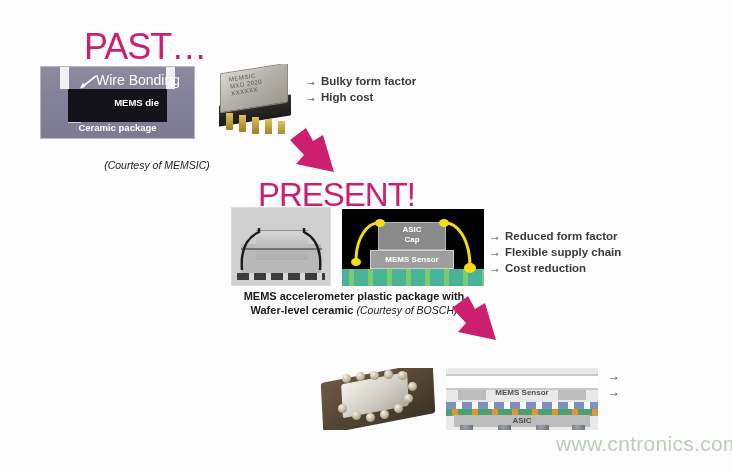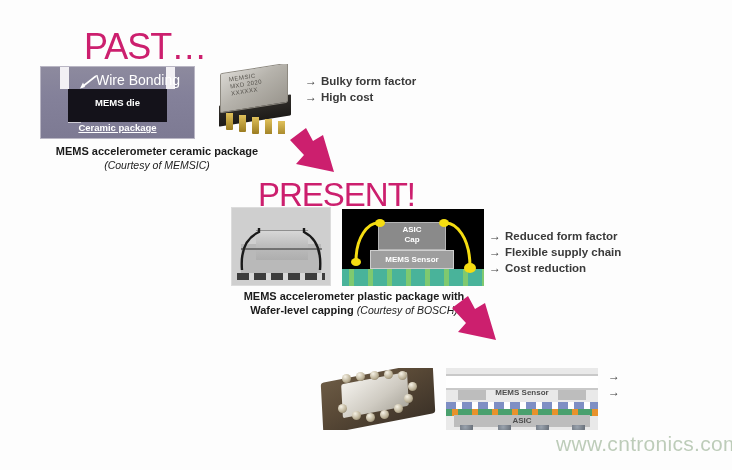--- a/index.html
+++ b/index.html
@@ -88,36 +88,36 @@
     position: absolute; top: 0; width: 9px; height: 22px;
     background: #f2f0f4;
   }
   #img-ceramic .notch-l { left: 19px; }
   #img-ceramic .notch-r { right: 19px; }
   #img-ceramic .cavity {
     position: absolute; left: 27px; top: 22px; right: 27px; height: 33px;
     background: #14121a;
   }
   #img-ceramic .die-label {
-    position: absolute; left: 0; right: 0; top: 8px;
-    text-align: center; color: #ffffff;
+    position: absolute; left: 0; right: 8px; top: 8px;
+    text-align: right; color: #ffffff;
     font-size: 9.5px; font-weight: bold;
   }
   #img-ceramic .wb-label {
     position: absolute; left: 55px; top: 5px;
     color: #ffffff; font-size: 14px; font-weight: normal;
   }
   #img-ceramic .wb-arrow {
     position: absolute; left: 38px; top: 8px;
     width: 18px; height: 14px;
   }
   #img-ceramic .pkg-label {
     position: absolute; left: 0; right: 0; bottom: 5px;
     text-align: center; color: #ffffff;
-    font-size: 9.5px; font-weight: bold; text-decoration: underline;
+    font-size: 9.5px; font-weight: bold;
   }
   #img-ceramic .shelf {
     position: absolute; left: 27px; top: 52px; width: 13px; height: 4px;
     background: #cfcdd6;
   }
 
   
   #img-metalpkg {
     left: 214px; top: 64px; width: 84px; height: 70px;
   }
@@ -303,21 +303,21 @@
       <span class="arw">→</span>
       <span class="txt">Bulky form factor</span>
     </div>
     <div class="bullet">
       <span class="arw">→</span>
       <span class="txt">High cost</span>
     </div>
   </div>
 
   <div class="caption" id="caption-past">
-    <span>MEMS accelerometer ceramic package</span><br>
+    <br>
     <span class="courtesy">(Courtesy of MEMSIC)</span>
   </div>
 
   <svg class="pink-arrow" id="arrow-1" viewBox="0 0 56 52">
     <polygon points="4,12 20,0 27,13 37,7 48,44 10,36 18,27" fill="#cc1f6e"></polygon>
   </svg>
 
   <div class="heading" id="head-present">PRESENT!</div>
 
   <div class="photo" id="img-sem">
@@ -361,21 +361,21 @@
       <span class="txt">Flexible supply chain</span>
     </div>
     <div class="bullet">
       <span class="arw">→</span>
       <span class="txt">Cost reduction</span>
     </div>
   </div>
 
   <div class="caption" id="caption-present">
     <span style="white-space:pre-line;">MEMS accelerometer plastic package with
-Wafer-level capping</span>
+Wafer-level ceramic</span>
     <span class="courtesy">(Courtesy of BOSCH)</span>
   </div>
 
   <svg class="pink-arrow" id="arrow-2" viewBox="0 0 56 52">
     <polygon points="4,12 20,0 27,13 37,7 48,44 10,36 18,27" fill="#cc1f6e"></polygon>
   </svg>
 
 
   <div class="photo" id="img-wlcsp">
     <div class="slab"></div>

